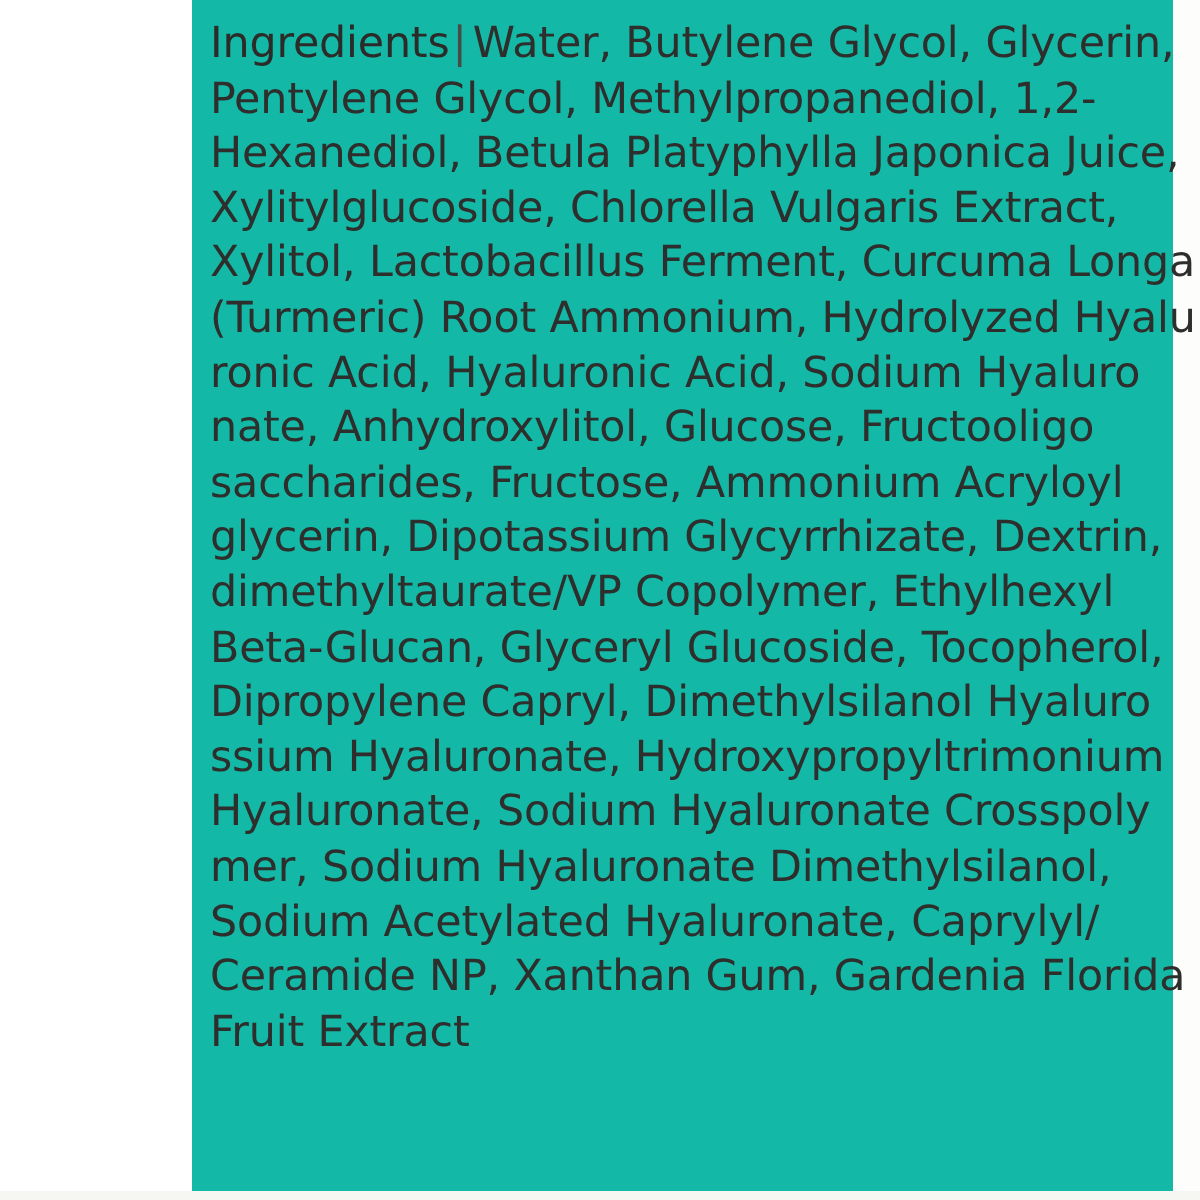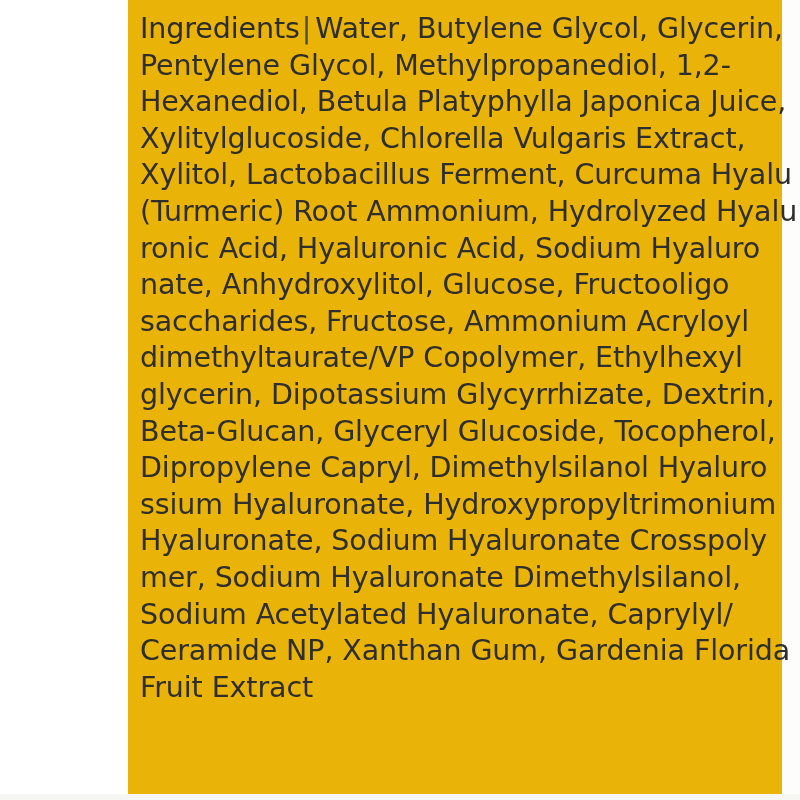--- a/index.html
+++ b/index.html
@@ -12,21 +12,21 @@
     background: #ffffff;
     font-family: "DejaVu Sans", sans-serif;
     overflow: hidden;
   }
   #label-panel {
     position: absolute;
     left: 0;
     top: 0;
     width: 800px;
     height: 800px;
-    background: #eab308;
+    background: #14b8a6;
     box-sizing: border-box;
   }
   
   #left-edge {
     position: absolute;
     left: 0;
     top: 0;
     width: 128px;
     height: 800px;
     background: #ffffff;
@@ -77,27 +77,27 @@
 <div id="label-panel">
   <div id="left-edge"></div>
   <div id="right-edge"></div>
   <div id="bottom-edge"></div>
 
   <div id="ingredients-block">
     <div class="ing-line"><span class="ing-heading">Ingredients</span><span class="ing-divider">|</span><span>Water, Butylene Glycol, Glycerin,</span></div>
     <div class="ing-line">Pentylene Glycol, Methylpropanediol, 1,2-</div>
     <div class="ing-line">Hexanediol, Betula Platyphylla Japonica Juice,</div>
     <div class="ing-line">Xylitylglucoside, Chlorella Vulgaris Extract,</div>
-    <div class="ing-line">Xylitol, Lactobacillus Ferment, Curcuma Hyalu</div>
+    <div class="ing-line">Xylitol, Lactobacillus Ferment, Curcuma Longa</div>
     <div class="ing-line">(Turmeric) Root Ammonium, Hydrolyzed Hyalu</div>
     <div class="ing-line">ronic Acid, Hyaluronic Acid, Sodium Hyaluro</div>
     <div class="ing-line">nate, Anhydroxylitol, Glucose, Fructooligo</div>
     <div class="ing-line">saccharides, Fructose, Ammonium Acryloyl</div>
+    <div class="ing-line">glycerin, Dipotassium Glycyrrhizate, Dextrin,</div>
     <div class="ing-line">dimethyltaurate/VP Copolymer, Ethylhexyl</div>
-    <div class="ing-line">glycerin, Dipotassium Glycyrrhizate, Dextrin,</div>
     <div class="ing-line">Beta-Glucan, Glyceryl Glucoside, Tocopherol,</div>
     <div class="ing-line">Dipropylene Capryl, Dimethylsilanol Hyaluro</div>
     <div class="ing-line">ssium Hyaluronate, Hydroxypropyltrimonium</div>
     <div class="ing-line">Hyaluronate, Sodium Hyaluronate Crosspoly</div>
     <div class="ing-line">mer, Sodium Hyaluronate Dimethylsilanol,</div>
     <div class="ing-line">Sodium Acetylated Hyaluronate, Caprylyl/</div>
     <div class="ing-line">Ceramide NP, Xanthan Gum, Gardenia Florida</div>
     <div class="ing-line">Fruit Extract</div>
   </div>
 </div>

